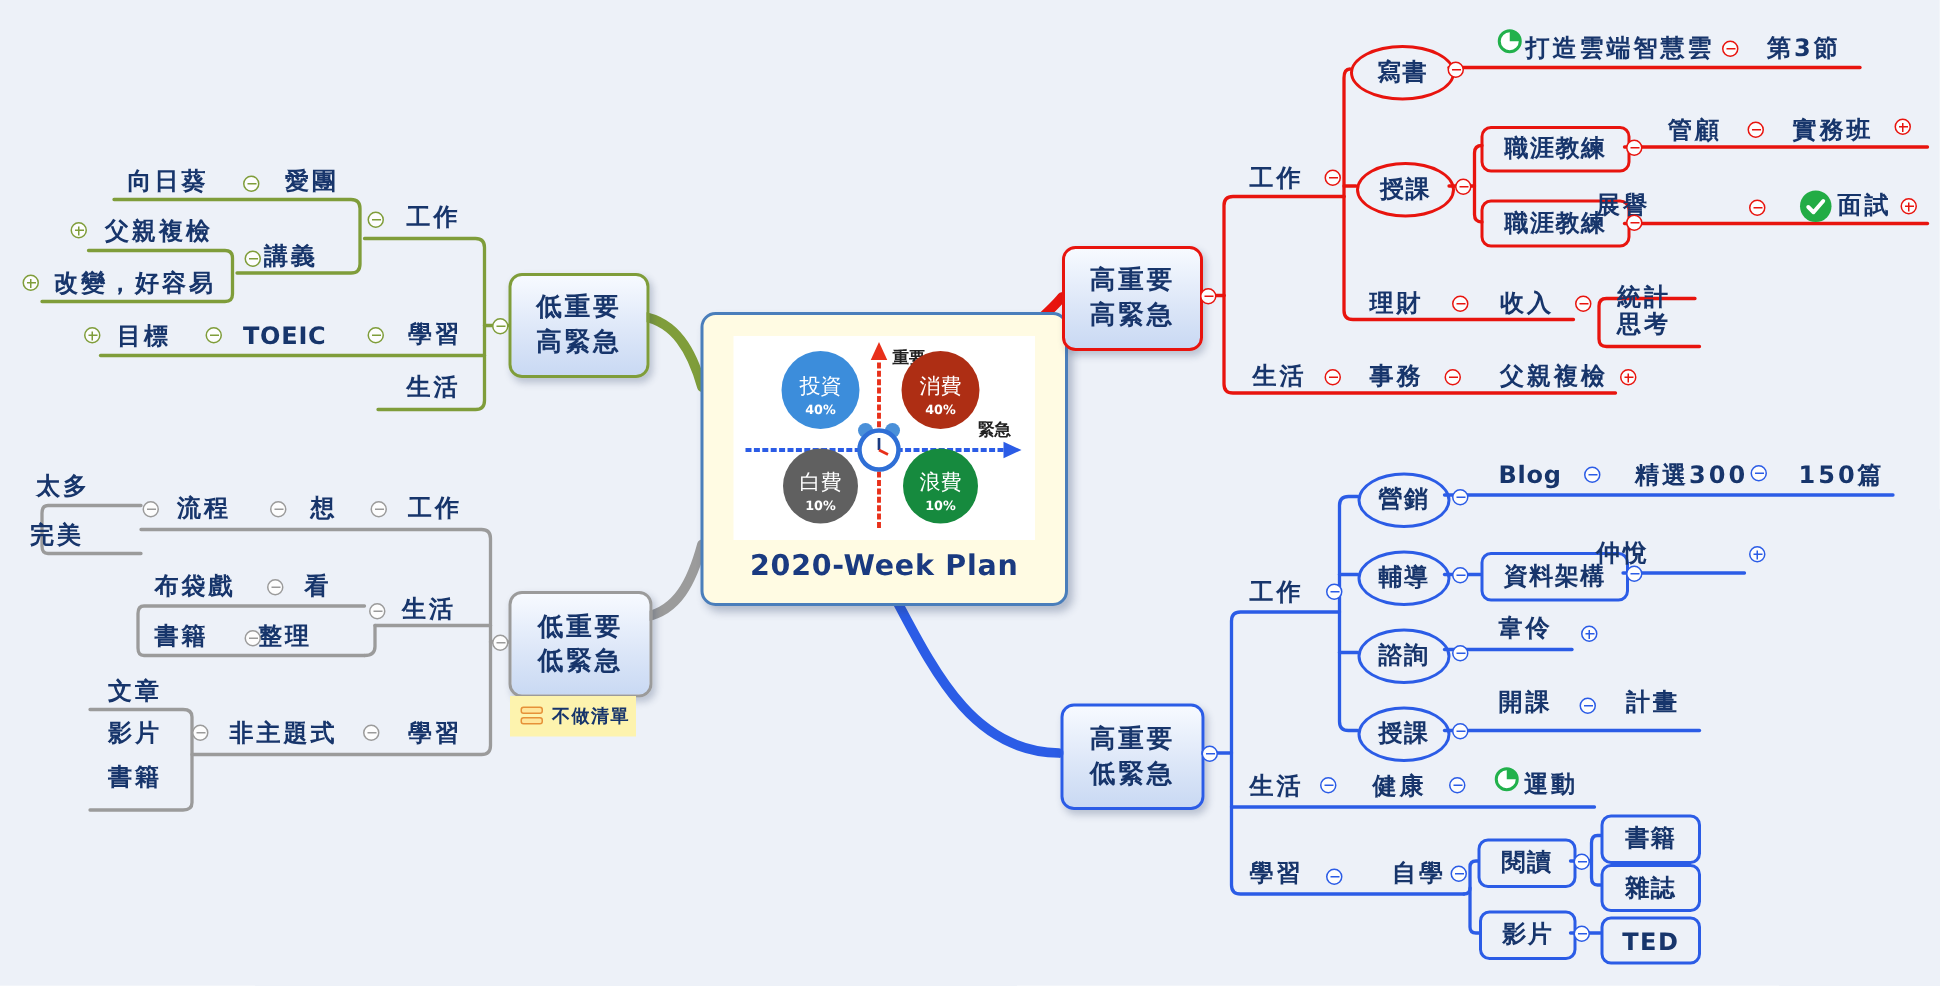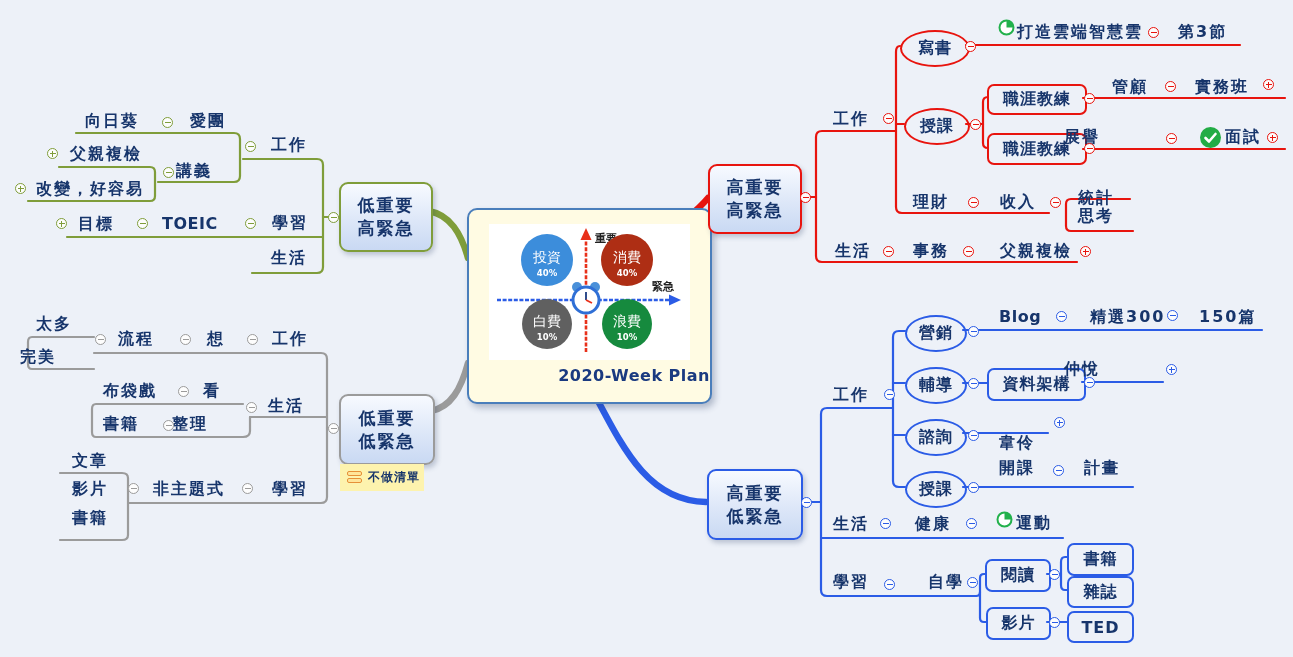--- a/index.html
+++ b/index.html
@@ -23,21 +23,21 @@
     font-weight:bold;font-size:16px;color:#17356b;letter-spacing:1px}
   .box.r{border:2.2px solid #e8140e}.box.b{border:2.2px solid #2b5ce6}
   .tg{position:absolute;z-index:4;width:11px;height:11px;box-sizing:border-box;border-radius:50%;background:#fdfdfd}
   .tg.r{border:1.6px solid #e8140e;color:#e8140e}.tg.b{border:1.6px solid #2b5ce6;color:#2b5ce6}
   .tg.o{border:1.6px solid #7f9d3a;color:#7f9d3a}.tg.g{border:1.6px solid #9b9b9b;color:#9b9b9b}
   .tg::after{content:"";position:absolute;left:1.5px;right:1.5px;top:50%;height:1.6px;margin-top:-0.8px;background:currentColor}
   .tg.plus::before{content:"";position:absolute;top:1.5px;bottom:1.5px;left:50%;width:1.6px;margin-left:-0.8px;background:currentColor}
   .central{position:absolute;z-index:2;left:467px;top:208px;width:241px;height:192px;background:#fffbe3;
     border:2px solid #4a7ebb;border-radius:10px;box-shadow:3px 4px 6px rgba(40,60,100,.3)}
   .central .img{position:absolute;left:20px;top:14px;width:201px;height:136px;background:#fff}
-  .central .ttl{position:absolute;left:0;right:0;top:156px;text-align:right;font-weight:bold;font-size:16px;color:#1a3a80;letter-spacing:0.5px}
+  .central .ttl{position:absolute;left:0;right:0;top:156px;text-align:center;font-weight:bold;font-size:19px;color:#1a3a80;letter-spacing:0.5px}
   .icon{position:absolute;z-index:4;line-height:0}
   .note{position:absolute;z-index:3;left:340px;top:464px;width:84px;height:27px;background:#fdf3ae;
     display:flex;align-items:center;gap:6px;padding-left:7px;box-sizing:border-box}
   .note .txt{font-size:12px;font-weight:bold;color:#17356b;letter-spacing:1px}
   .tagicon{width:15px;height:14px;position:relative}
   .tagicon i{position:absolute;left:0;width:15px;height:5.5px;border:1.2px solid #e69138;background:#ffe599;border-radius:2px;box-sizing:border-box}
   .tagicon i:first-child{top:0}.tagicon i:last-child{top:7px}
 </style>
 </head>
 <body>
@@ -193,21 +193,21 @@
 
   <div class="t" style="left:833px;top:385px">工作</div>
   <div class="ell b" style="left:905px;top:315px;width:58px;height:33px">營銷</div>
   <div class="t lat" style="left:999px;top:307px">Blog</div>
   <div class="t" style="left:1090px;top:307px">精選300</div>
   <div class="t" style="left:1199px;top:307px">150篇</div>
   <div class="ell b" style="left:905px;top:367px;width:58px;height:33px">輔導</div>
   <div class="box b" style="left:987px;top:368px;width:95px;height:29px">資料架構</div>
   <div class="t" style="left:1064px;top:359px">仲悅</div>
   <div class="ell b" style="left:905px;top:419px;width:58px;height:33px">諮詢</div>
-  <div class="t" style="left:999px;top:433px">韋伶</div>
+  <div class="t" style="left:999px;top:409px">韋伶</div>
   <div class="ell b" style="left:905px;top:471px;width:58px;height:33px">授課</div>
   <div class="t" style="left:999px;top:458px">開課</div>
   <div class="t" style="left:1084px;top:458px">計畫</div>
   <div class="t" style="left:833px;top:514px">生活</div>
   <div class="t" style="left:915px;top:514px">健康</div>
   <div class="icon" style="left:996px;top:511px">
     <svg width="17" height="17">
         <circle cx="8.5" cy="8.5" r="7" fill="#fff" stroke="#22b14c" stroke-width="2"></circle>
         <path d="M8.5,8.5 L8.5,1.5 A7,7 0 0 1 15.5,8.5 Z" fill="#22b14c"></path>
       </svg>
@@ -254,21 +254,21 @@
   <div class="tg o" style="left:328px;top:212px"></div>
   <div class="tg o" style="left:245px;top:141px"></div>
   <div class="tg o" style="left:162px;top:117px"></div>
   <div class="tg o" style="left:163px;top:167px"></div>
   <div class="tg o plus" style="left:47px;top:148px"></div>
   <div class="tg o plus" style="left:15px;top:183px"></div>
   <div class="tg o plus" style="left:56px;top:218px"></div>
   <div class="tg o" style="left:137px;top:218px"></div>
   <div class="tg o" style="left:245px;top:218px"></div>
 
-  <div class="t" style="left:36px;top:314px">太多</div>
+  <div class="t" style="left:24px;top:314px">太多</div>
   <div class="t" style="left:20px;top:347px">完美</div>
   <div class="t" style="left:118px;top:329px">流程</div>
   <div class="t" style="left:207px;top:329px">想</div>
   <div class="t" style="left:272px;top:329px">工作</div>
   <div class="t" style="left:103px;top:381px">布袋戲</div>
   <div class="t" style="left:203px;top:381px">看</div>
   <div class="t" style="left:103px;top:414px">書籍</div>
   <div class="t" style="left:172px;top:414px">整理</div>
   <div class="t" style="left:268px;top:396px">生活</div>
   <div class="t" style="left:72px;top:451px">文章</div>

